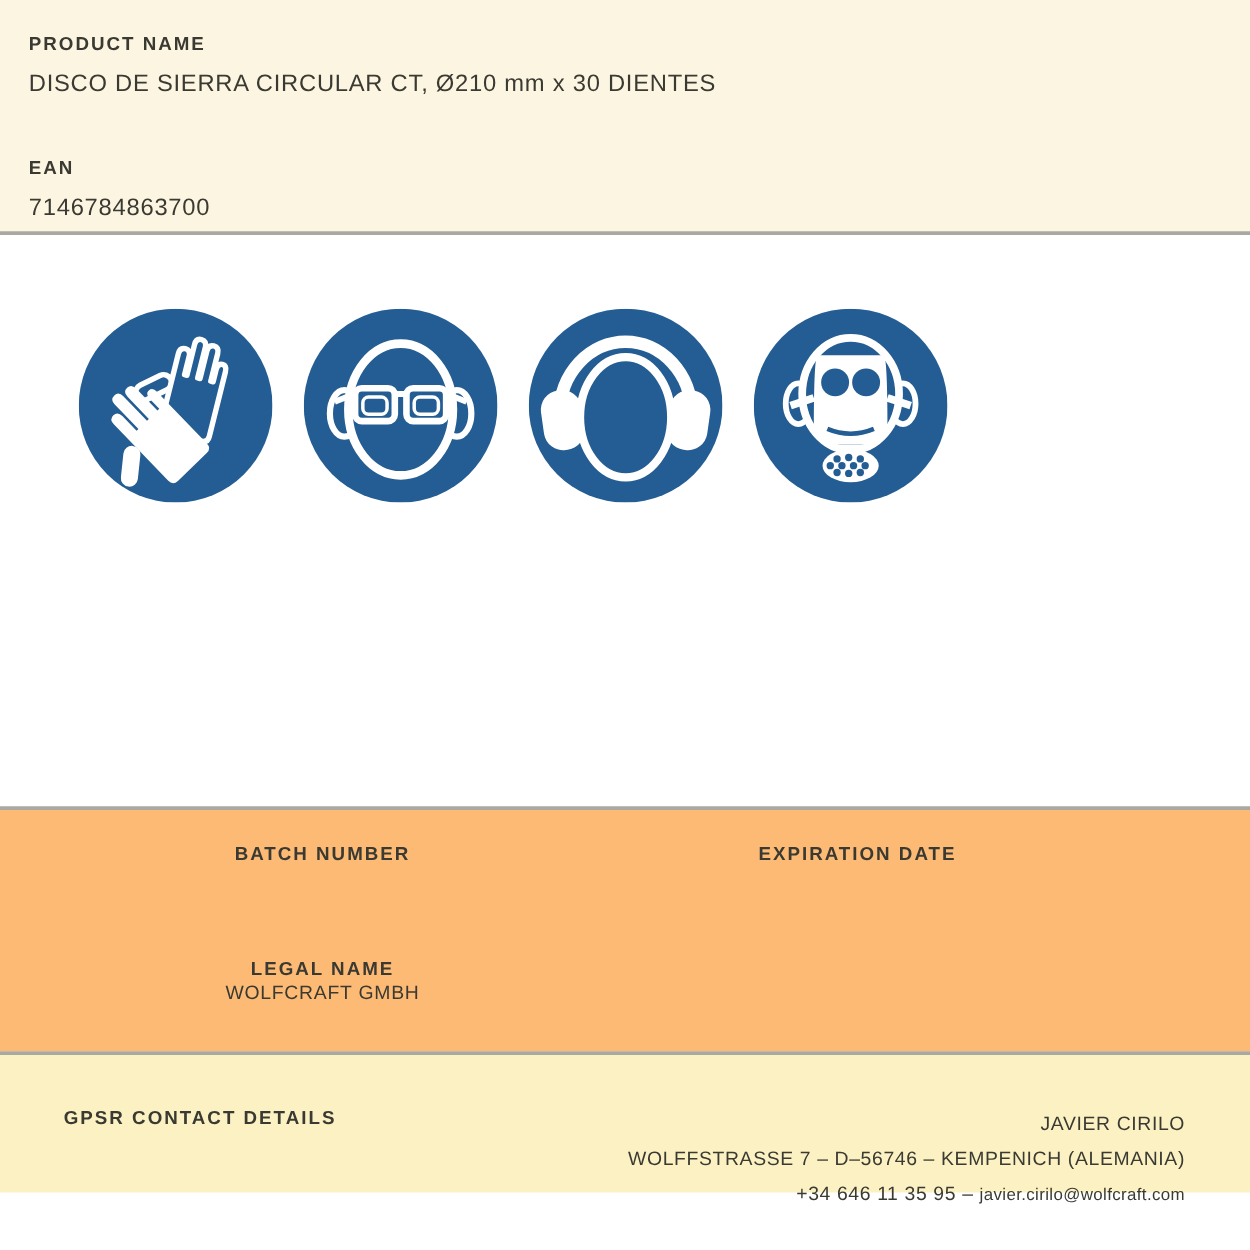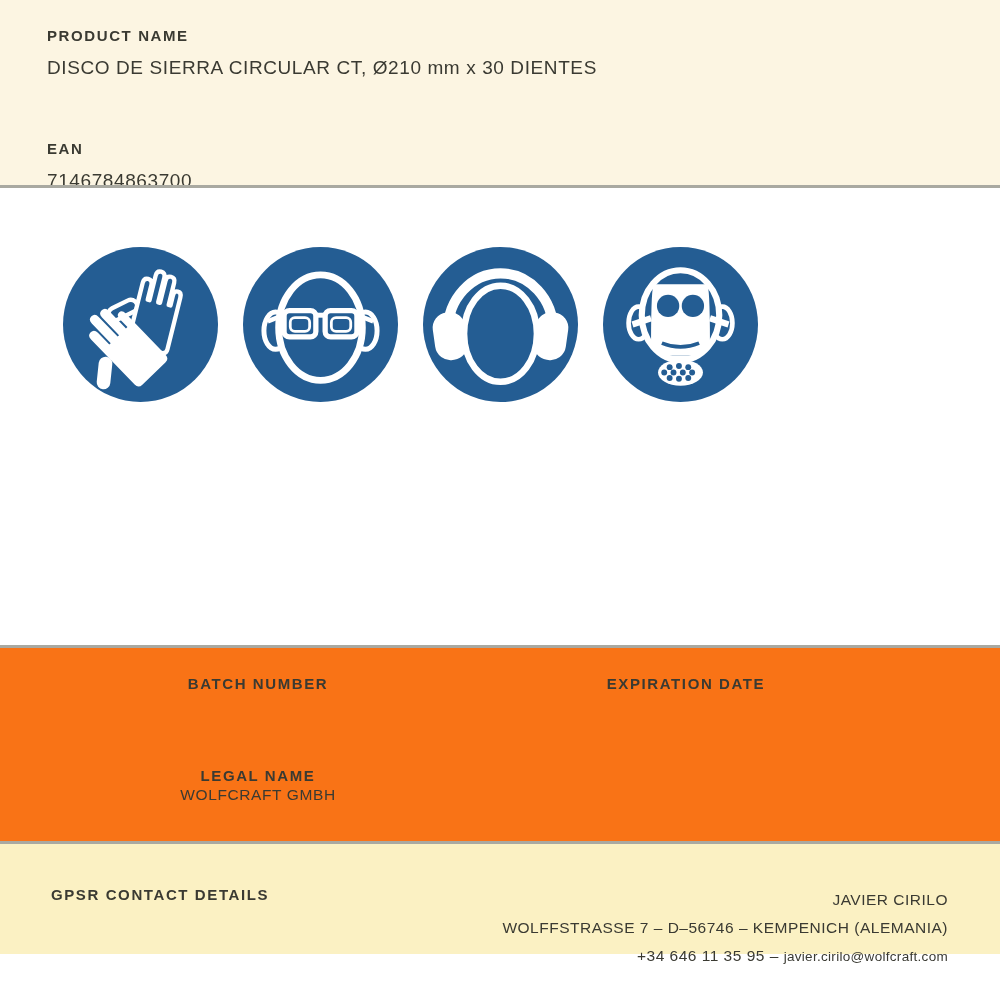--- a/index.html
+++ b/index.html
@@ -11,43 +11,43 @@
     overflow: hidden;
   }
   .page { width: 1000px; height: 1000px; display: flex; flex-direction: column; }
 
   .divider { height: 3px; background: #A9A9A1; width: 100%; flex: none; }
 
   
   .sec-top {
     height: 185px; flex: none;
     background: #FCF5E2;
-    padding: 27px 51px 0 47px;
+    padding: 27px 51px 0 23px;
   }
   .field-label {
     font-size: 15px; font-weight: bold; letter-spacing: 1.6px;
   }
   .field-value {
     font-size: 19px; letter-spacing: 0.6px; margin-top: 13px;
   }
-  .sec-top .block2 { margin-top: 61px; }
+  .sec-top .block2 { margin-top: 47px; }
 
   
   .sec-icons {
     height: 457px; flex: none;
     background: #FFFFFF;
     padding: 59px 0 0 63px;
   }
   .icons-row { display: flex; gap: 25px; }
   .safety-icon { width: 155px; height: 155px; flex: none; }
 
   
   .sec-details {
     height: 193px; flex: none;
-    background: #f97316;
+    background: #fdba74;
     padding: 27px 100px 0 44px;
   }
   .details-grid {
     display: grid; grid-template-columns: 1fr 1fr;
     text-align: center;
   }
   .details-grid .cell { min-height: 18px; }
   .row-gap { height: 55px; }
   .details-value { font-size: 15.5px; letter-spacing: 0.6px; margin-top: 2px; min-height: 18px; }
 

